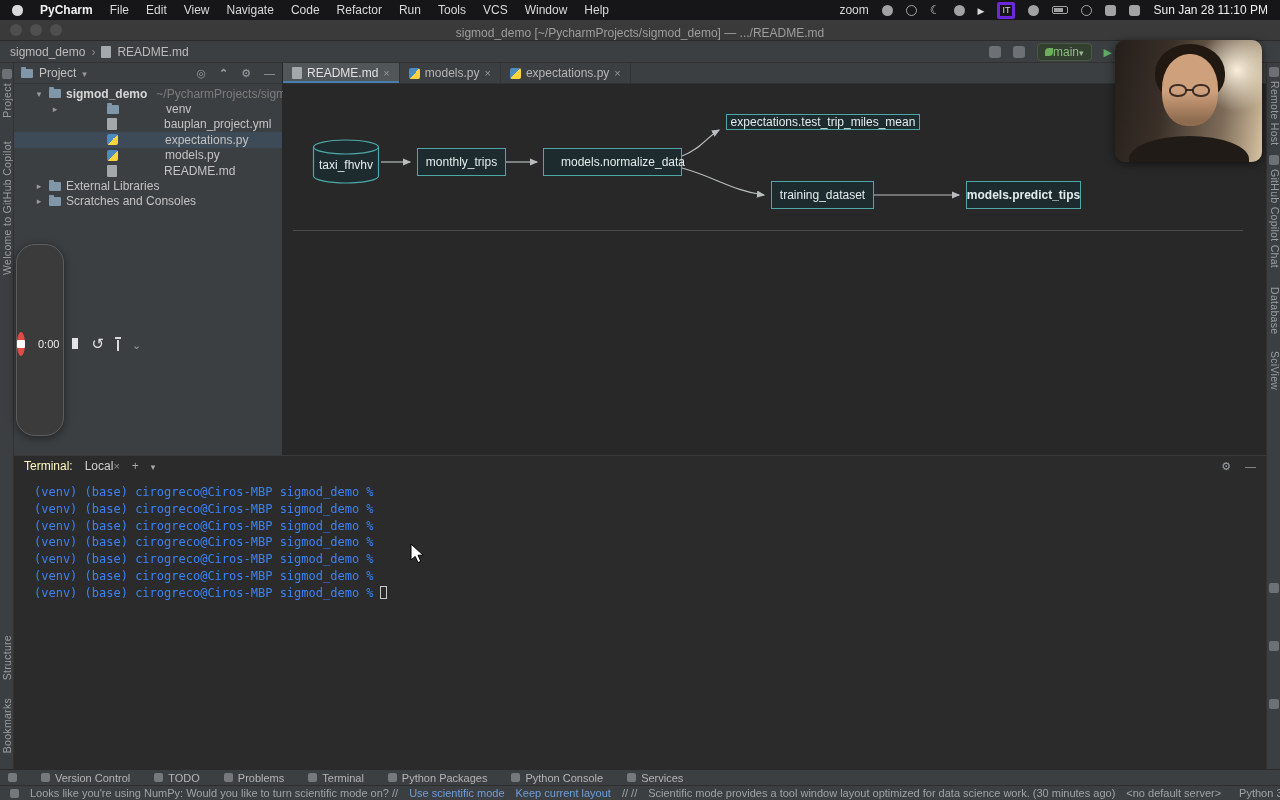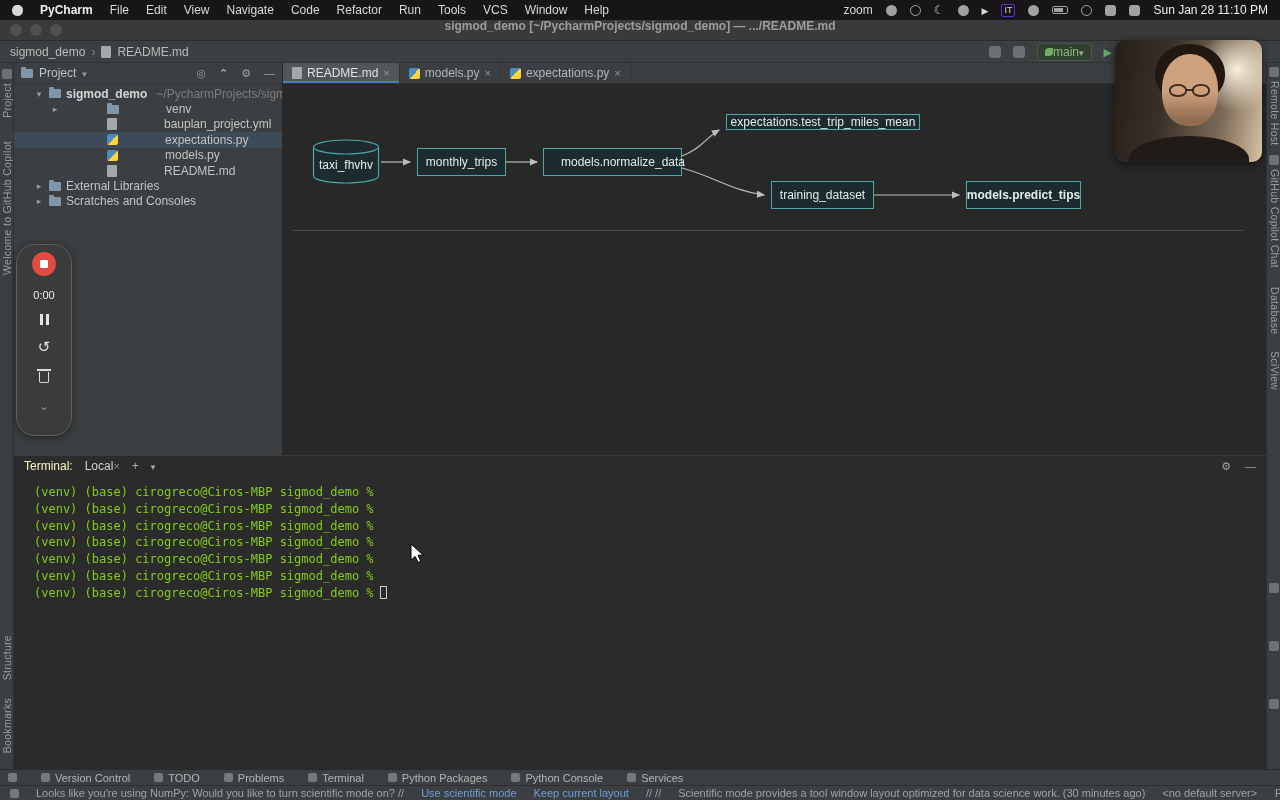--- a/index.html
+++ b/index.html
@@ -16,27 +16,27 @@
   .mb-item { cursor:default; }
   .mb-right { margin-left:auto; display:flex; align-items:center; gap:13px; }
   .mbi { width:11px; height:11px; background:#c6c6c8; opacity:.8; }
   .mbi.round { border-radius:50%; }
   .mbi.sq { border-radius:3px; }
   .mbi.hollow { background:transparent; border:1.5px solid #c6c6c8; border-radius:50%; }
   .mbi.batt { width:16px; height:8px; border:1px solid #c6c6c8; border-radius:2px; background:transparent; position:relative; }
   .mbi.batt::before { content:""; position:absolute; left:1px; top:1px; bottom:1px; width:9px; background:#c6c6c8; }
   .mb-play::before { content:"▶"; font-size:9px; color:#d9d9db; }
   .mb-moon::before { content:"☾"; font-size:12px; color:#d9d9db; }
-  .kb-badge { border:1px solid #6d28d9; border-radius:2px; font-size:9px; padding:0 2px; line-height:11px; }
+  .kb-badge { border:3px solid #6d28d9; border-radius:2px; font-size:9px; padding:0 2px; line-height:11px; }
   .mb-clock { color:#eee; }
 
   
   .titlebar { position:absolute; left:0; top:19px; width:1280px; height:22px; background:#3a3a3a;
-              border-bottom:1px solid #2b2b2b; display:flex; align-items:flex-start; justify-content:center;
-              color:#9d9d9d; font-size:12px;font-weight:bold; }
+              border-bottom:1px solid #2b2b2b; display:flex; align-items:flex-end; justify-content:center;
+              color:#9d9d9d; font-size:12px; }
   .traffic { position:absolute; left:10px; top:5px; display:flex; gap:8px; }
   .tl { width:12px; height:12px; border-radius:50%; background:#4f4f4f; }
 
   
   .toolbar { position:absolute; left:0; top:41px; width:1280px; height:22px; background:#3c3f41;
              display:flex; align-items:center; font-size:12px; color:#bbb; padding:0 10px;
              border-bottom:1px solid #323232; }
   .crumb { display:flex; align-items:center; gap:6px; }
   .crumb-sep::before { content:"›"; color:#8a8a8a; }
   .toolbar-right { position:absolute; right:168px; top:0; height:22px; display:flex; align-items:center; gap:12px; }
@@ -92,22 +92,22 @@
   .econtent { position:relative; height:371px; }
   .edges { position:absolute; left:0; top:0; pointer-events:none; }
   .dnode { position:absolute; border:1px solid #4fa8a8; background:#1d2b2e; color:#e2ecec; font-size:12px;
            display:flex; align-items:center; justify-content:center; white-space:nowrap; }
   .dnode.cyl { border:none; background:transparent; }
   .cyl svg { position:absolute; left:0; top:0; }
   .cyl .dlabel { position:relative; top:3px; }
   .mdline { position:absolute; left:10px; top:146px; width:950px; height:1px; background:#4a4a4a; }
 
   
-  .recorder { position:absolute; left:16px; top:244px; width:56px; height:192px; background:rgba(59,59,59,.96);
-              border:1px solid #5c5c5c; border-radius:19px; display:flex; flex-direction:column; align-items:center;
+  .recorder { position:absolute; left:16px; top:244px; width:48px; height:192px; background:rgba(59,59,59,.96);
+              border:1px solid #5c5c5c; border-radius:19px; display:flex; flex-direction:row; align-items:center;
               padding-top:7px; gap:13px; z-index:20; box-shadow:0 2px 8px rgba(0,0,0,.45); }
   .rec-stop { width:24px; height:24px; border-radius:50%; background:#e14b42; display:flex; align-items:center; justify-content:center; }
   .rec-stop-sq { width:8px; height:8px; background:#fff; border-radius:1px; }
   .rec-time { color:#ececec; font-size:11px; }
   .rec-pause { width:9px; height:11px; border-left:3px solid #e4e4e4; border-right:3px solid #e4e4e4; }
   .rec-restart::before { content:"↺"; color:#e0e0e0; font-size:15px; line-height:1; }
   .rec-trash { width:10px; height:11px; border:1px solid #dcdcdc; border-top:none; border-radius:0 0 2px 2px; position:relative; margin-top:3px; }
   .rec-trash::before { content:""; position:absolute; left:-3px; right:-3px; top:-3px; height:2px; background:#dcdcdc; }
   .rec-more::before { content:"⌄"; color:#9d9d9d; font-size:11px; }
 
@@ -115,32 +115,32 @@
   .terminal { position:absolute; left:14px; top:455px; width:1252px; height:314px; background:#2b2b2b;
               border-top:1px solid #3a3a3a; }
   .t-header { height:20px; display:flex; align-items:center; font-size:12px; color:#b9b9b9; padding:0 10px; gap:12px; }
   .t-title { color:#fef9c3; }
   .t-tab { display:flex; align-items:center; color:#d2d2d2; }
   .t-x::before { content:"×"; color:#8f8f8f; font-size:11px; }
   .t-plus::before { content:"+"; color:#a8a8a8; }
   .t-dd::before { content:"▾"; color:#a8a8a8; font-size:9px; }
   .t-hicons { margin-left:auto; display:flex; gap:14px; color:#9aa0a6; font-size:11px; }
   .t-body { padding:8px 0 0 20px; font-family:"DejaVu Sans Mono", monospace; font-size:12px;
-            line-height:16.8px; color:#84cc16; }
+            line-height:16.8px; color:#3b82f6; }
   .t-cursor { display:inline-block; width:7px; height:13px; border:1px solid #c9c9c9; vertical-align:-2px; margin-left:6px; }
 
   
   .bbar { position:absolute; left:0; top:769px; width:1280px; height:16px; background:#3c3f41;
           border-top:1px solid #2b2b2b; display:flex; align-items:center; font-size:11px; color:#b4b4b4;
           gap:24px; padding-left:8px; z-index:6; }
   .btool { display:flex; align-items:center; gap:5px; }
   .bicon { width:9px; height:9px; border-radius:2px; background:#8d9297; opacity:.7; }
   .sbar { position:absolute; left:0; top:785px; width:1280px; height:15px; background:#3c3f41;
           border-top:1px solid #2e2e2e; display:flex; align-items:center; font-size:11px; color:#9fa3a6;
-          padding:0 10px; gap:17px; z-index:6; white-space:nowrap; overflow:hidden; }
+          padding:0 10px; gap:11px; z-index:6; white-space:nowrap; overflow:hidden; }
   .slink { color:#6e9edb; }
   .s-right { margin-left:auto; display:flex; gap:18px; align-items:center; }
   .s-ic { width:9px; height:9px; border-radius:2px; background:#8d9297; opacity:.7; flex:0 0 9px; }
 
   
   .webcam { position:absolute; left:1115px; top:40px; width:147px; height:122px; border-radius:10px; overflow:hidden;
             background:linear-gradient(100deg,#241e1a 0%,#3a3028 35%,#7d6b58 72%,#d8c4a4 100%);
             box-shadow:0 2px 10px rgba(0,0,0,.55); z-index:60; }
   .wc-light { position:absolute; right:-14px; top:-14px; width:78px; height:88px; border-radius:50%;
               background:radial-gradient(circle, rgba(255,246,226,.95) 0%, rgba(255,246,226,0) 70%); }

